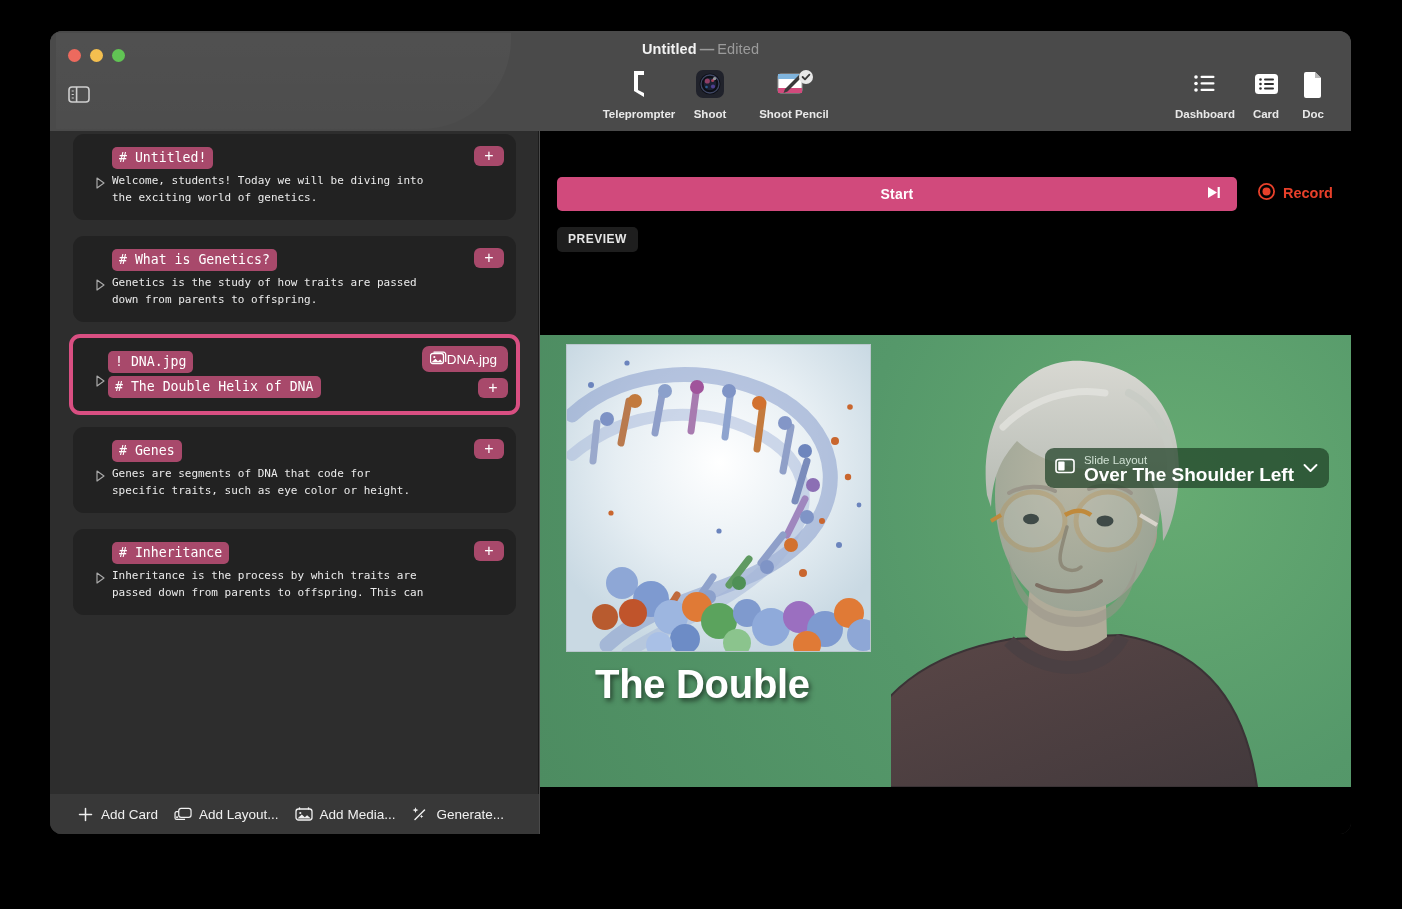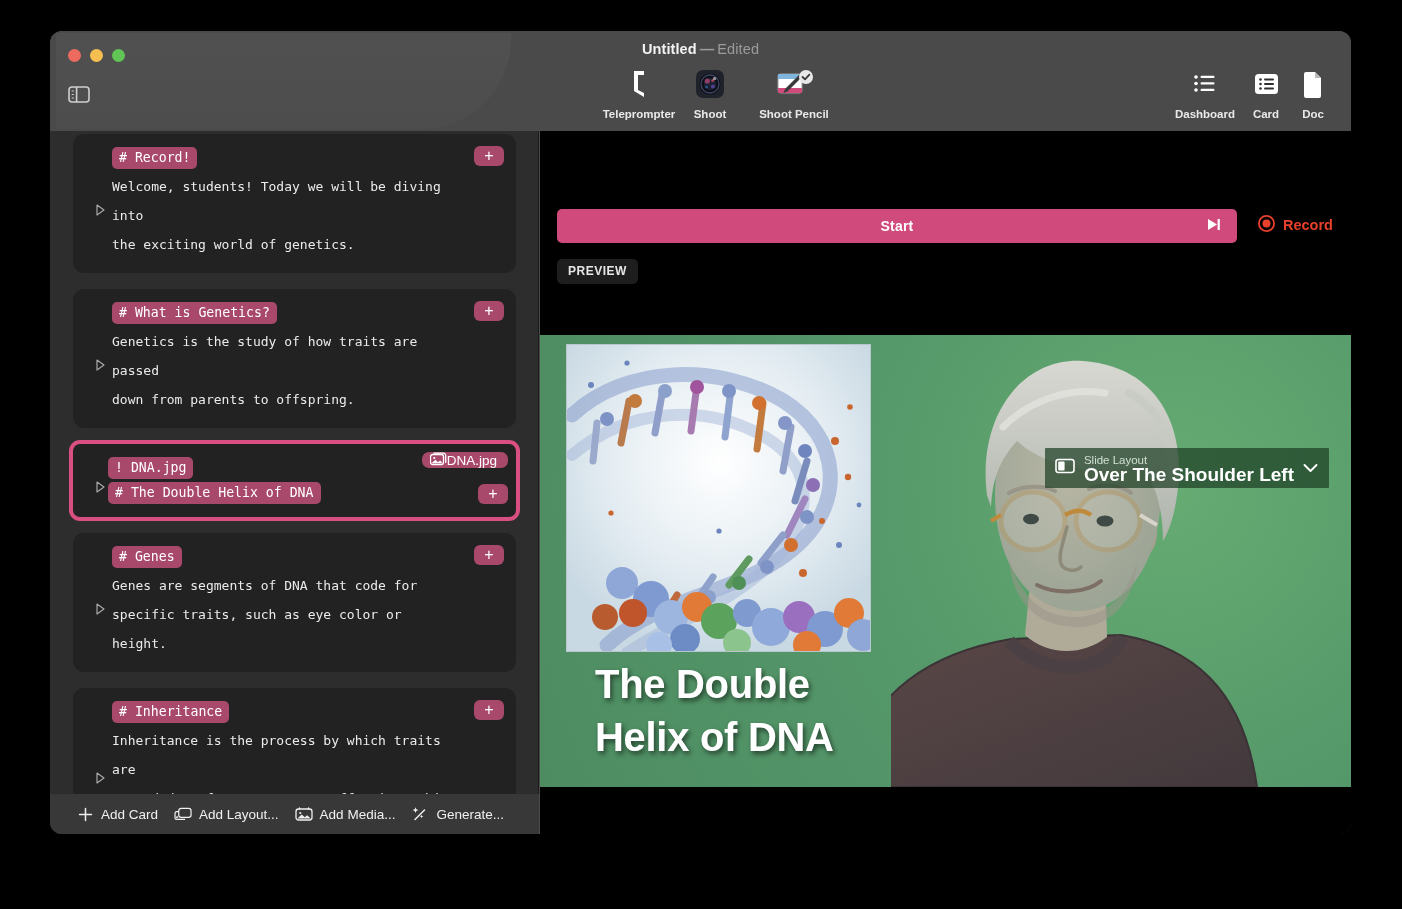--- a/index.html
+++ b/index.html
@@ -115,28 +115,28 @@
     position: absolute; right: 12px; top: 12px;
     width: 30px; height: 20px;
     background: #a8496b;
     border-radius: 6px;
     color: #fff; font-size: 16px; line-height: 19px;
     text-align: center; font-weight: 400;
   }
   .card.selected .card-plus { right: 8px; top: 40px; }
   .card-media-badge {
     position: absolute; right: 8px; top: 8px;
-    height: 16px; padding: 0 11px 0 8px;
+    height: 26px; padding: 0 11px 0 8px;
     background: #a8496b; border-radius: 7px;
     display: flex; align-items: center; 
     color: #fff; font-size: 13.5px; font-weight: 400;
   }
   .ctext {
     font-family: "DejaVu Sans Mono", "Liberation Mono", monospace;
-    font-size: 13px; line-height: 29px;
+    font-size: 11px; line-height: 17px;
     color: #ebebeb;
     white-space: pre-wrap;
   }
   .tag {
     display: inline-block;
     background: #a8496b;
     color: #ffffff;
     border-radius: 5px;
     padding: 1px 7px 2px 7px;
     font-family: "DejaVu Sans Mono", "Liberation Mono", monospace;
@@ -161,21 +161,20 @@
 
   
   #main {
     position: absolute; left: 490px; top: 100px;
     width: 811px; height: 703px;
     background: #000;
   }
   #prompter {
     position: absolute; left: 0; top: 0; width: 811px; height: 201px;
     background: #000;
-    margin-top: 32px;
   }
   #start-btn {
     position: absolute; left: 17px; top: 46px;
     width: 680px; height: 34px;
     background: #d14a7c;
     border-radius: 5px;
     color: #fff; font-size: 14px; font-weight: 700;
     display: flex; align-items: center; justify-content: center;
     letter-spacing: .2px;
   }
@@ -223,21 +222,21 @@
     position: absolute; left: 55px; top: 323px;
     width: 420px;
     color: #ffffff;
     font-size: 40px; font-weight: 700; line-height: 53px;
     text-shadow: 2px 3px 5px rgba(0,0,0,.55);
     letter-spacing: -.3px;
   }
   #layout-chip {
     position: absolute; right: 22px; top: 113px;
     background: rgba(30,64,38,.72);
-    border-radius: 1px;
+    border-radius: 9px;
     height: 40px; padding: 0 11px 0 10px;
     display: flex; align-items: center; gap: 9px;
     color: #fff;
   }
   #layout-chip .lc-t1 { font-size: 11.5px; color: #cfe0d2; line-height: 13px; }
   #layout-chip .lc-t2 { font-size: 19px; font-weight: 700; line-height: 15px; }
 
   #stage-footer {
     position: absolute; left: 0; top: 656px;
     width: 811px; height: 47px; background: #000;
@@ -357,21 +356,21 @@
   <div id="sidebar">
     <div id="cards-scroll">
 
       <div class="card">
         <span class="card-play">
           <svg width="9" height="12" viewBox="0 0 9 12">
               <path d="M1 1 L8 6 L1 11 Z" fill="none" stroke="#a8a8a8" stroke-width="1.2" stroke-linejoin="round"></path>
             </svg>
         </span>
         <div class="card-plus">+</div>
-        <div class="tag-row"><span class="tag"># Record!</span></div>
+        <div class="tag-row"><span class="tag"># Untitled!</span></div>
         <div class="ctext">Welcome, students! Today we will be diving into
 the exciting world of genetics.</div>
       </div>
 
       <div class="card">
         <span class="card-play">
           <svg width="9" height="12" viewBox="0 0 9 12">
               <path d="M1 1 L8 6 L1 11 Z" fill="none" stroke="#a8a8a8" stroke-width="1.2" stroke-linejoin="round"></path>
             </svg>
         </span>
@@ -634,21 +633,20 @@
               <circle cx="272" cy="200" r="3"></circle>
               <circle cx="292" cy="160" r="2.4"></circle>
             <circle cx="60" cy="18" r="2.6"></circle>
               <circle cx="152" cy="186" r="2.6"></circle>
           </g>
         </svg>
       </div>
 
       <div id="slide-title">
         <div>The Double</div>
-        <div>Helix of DNA</div>
       </div>
 
       <div id="layout-chip">
         <span>
           <svg width="20" height="16" viewBox="0 0 20 16">
             <rect x="1" y="1.5" width="18" height="13" rx="2.5" fill="none" stroke="#ffffff" stroke-width="1.6"></rect>
             <rect x="3.2" y="3.6" width="6.4" height="8.8" rx="1" fill="#ffffff"></rect>
           </svg>
         </span>
         <span>

